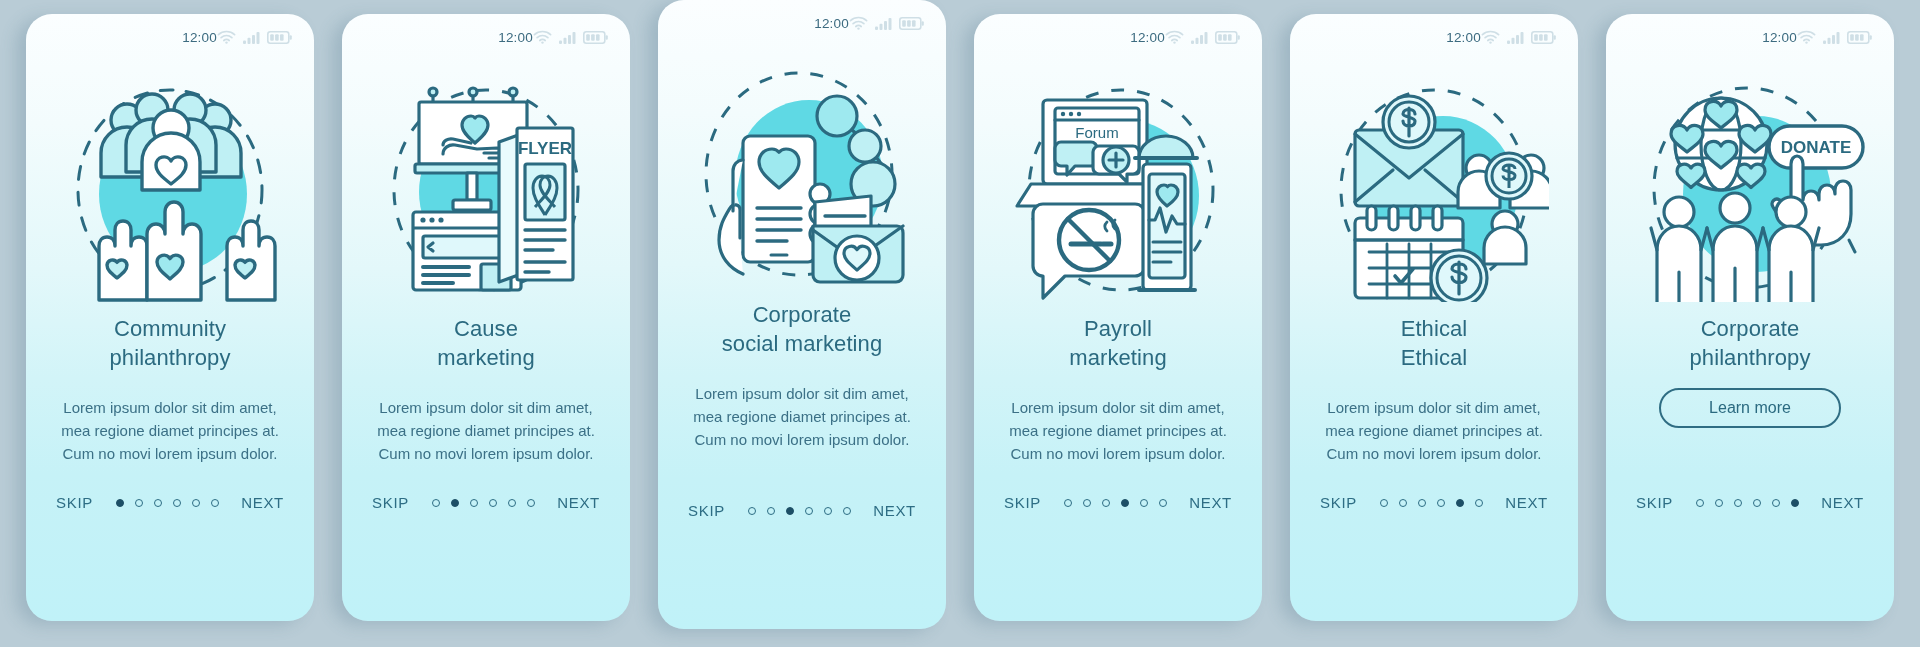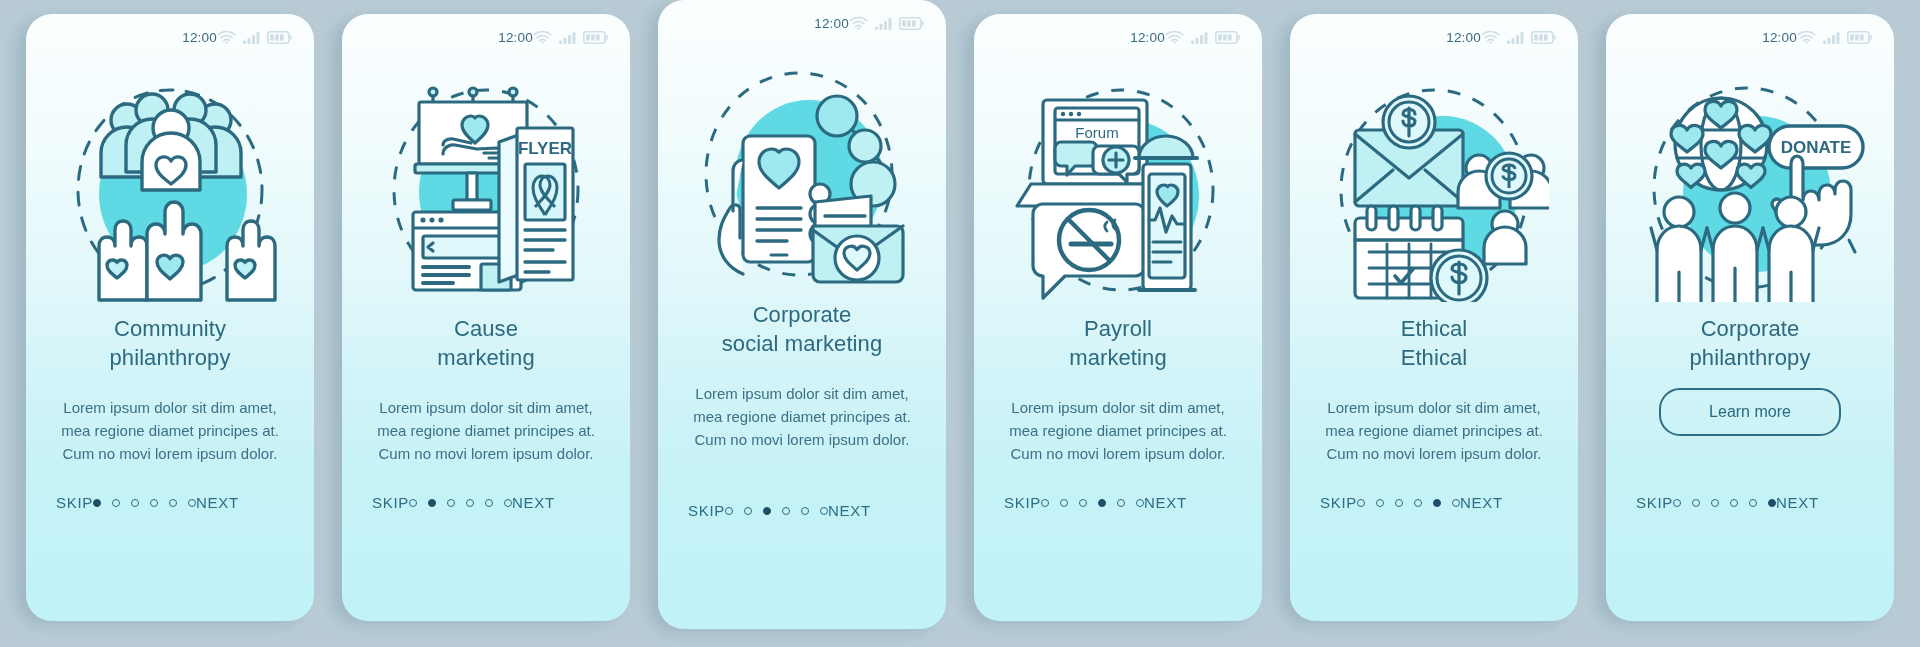--- a/index.html
+++ b/index.html
@@ -86,40 +86,40 @@
     text-align: center;
     font-size: 15px;
     line-height: 23px;
     color: #3b7086;
     padding: 0 30px;
   }
 
   .learn-more {
     margin: 16px auto 0;
     width: 182px;
-    height: 48px;
+    height: 40px;
     border: 2px solid #2f6d83;
     border-radius: 21px;
     display: flex;
     align-items: center;
     justify-content: center;
     font-size: 16px;
     color: #2b6a80;
     background: transparent;
     cursor: pointer;
   }
 
   
   .navbar {
     position: absolute;
     left: 0; right: 0;
     bottom: 110px;
     display: flex;
     align-items: center;
-    justify-content: flex-start;
+    justify-content: space-between;
     padding: 0 30px;
   }
   .navbtn {
     font-size: 15px;
     color: #2d6d84;
     letter-spacing: .7px;
     cursor: pointer;
     background: none;
     border: none;
     font-family: "Liberation Sans", sans-serif;

